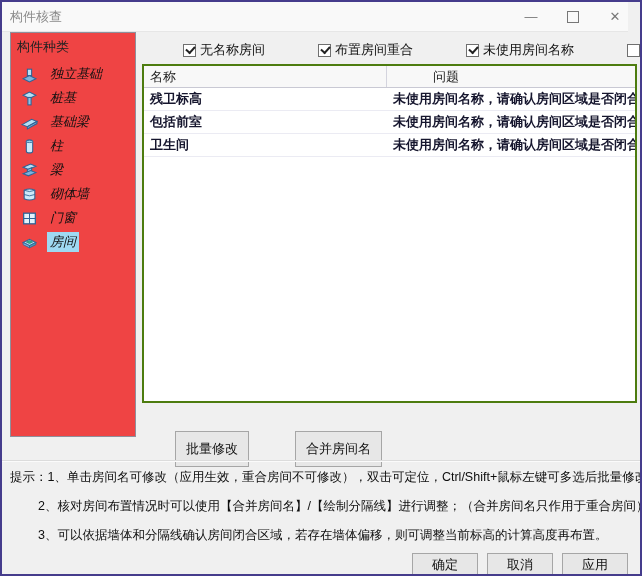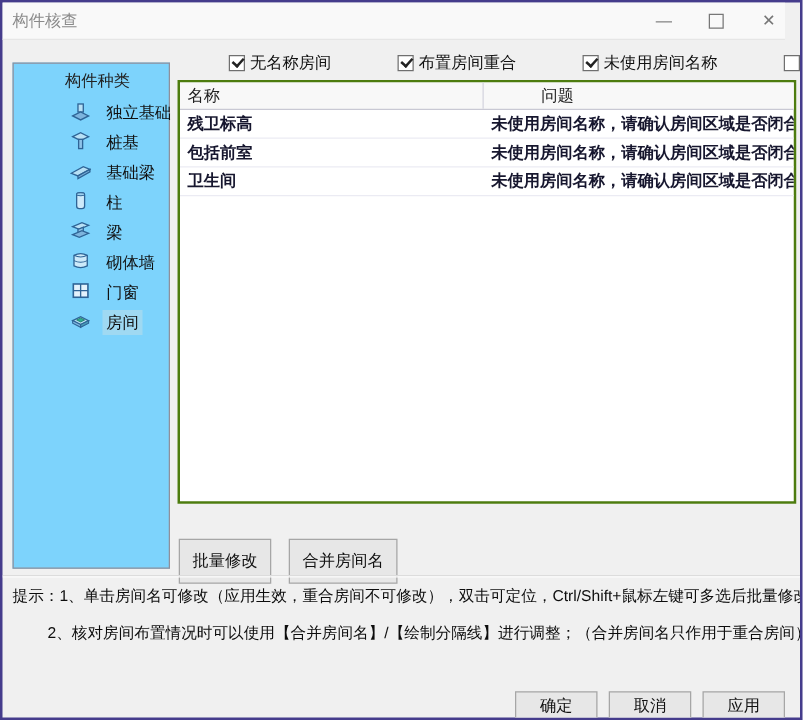--- a/index.html
+++ b/index.html
@@ -13,26 +13,26 @@
     position:absolute;left:0;top:0;right:12px;height:29px;background:#f9f9f9;
     border-bottom:1px solid #e6e6e6;display:flex;align-items:center;
   }
   .titlebar .title{color:#8a8a8a;font-size:13px;margin-left:8px;}
   .win-controls{position:absolute;right:4px;top:0;height:29px;display:flex;align-items:center;}
   .win-btn{width:42px;height:28px;display:flex;align-items:center;justify-content:center;
     color:#777;font-size:13px;cursor:default;}
   .win-btn .sq{width:10px;height:10px;border:1px solid #777;display:inline-block;}
   
   .sidebar{
-    position:absolute;left:8px;top:48px;width:126px;height:405px;background:#7dd3fc;
-    border:1px solid #8f8f9b;box-sizing:border-box;padding-left:35px;
+    position:absolute;left:8px;top:30px;width:126px;height:405px;background:#ef4444;
+    border:1px solid #8f8f9b;box-sizing:border-box;
   }
   .sidebar-label{font-size:13px;color:#222;padding:5px 0 4px 6px;}
   .side-list{margin-top:2px;}
-  .side-item{height:24px;display:flex;align-items:flex-start;padding-left:10px;cursor:default;}
+  .side-item{height:24px;display:flex;align-items:center;padding-left:10px;cursor:default;font-style:italic;}
   .side-item .icn{width:17px;height:17px;margin-right:9px;flex:0 0 17px;}
   .side-item .lbl{font-size:13px;color:#111;padding:1px 3px;white-space:nowrap;}
   .side-item.selected .lbl{background:#9fd9f2;}
   
   .filters{position:absolute;left:141px;top:39px;height:18px;display:flex;align-items:center;}
   .filter{display:flex;align-items:center;margin-right:13px;cursor:default;padding-left:40px;}
   .cbx{width:13px;height:13px;background:#fff;border:1px solid #6f6f6f;box-sizing:border-box;
     position:relative;margin-right:4px;flex:0 0 13px;}
   .filter.checked .cbx::after{
     content:"";position:absolute;left:2px;top:1px;width:7px;height:4px;
@@ -50,21 +50,21 @@
   .grid-header .hc.c2{flex:1;margin-left:40px;}
   .grid-row{display:flex;height:22px;border-bottom:1px solid #ebebf3;cursor:default;font-weight:bold;}
   .grid-row .tc{font-size:13px;color:#16162e;display:flex;align-items:center;padding-left:6px;box-sizing:border-box;white-space:nowrap;overflow:hidden;}
   .grid-row .tc.c1{width:243px;}
   .grid-row .tc.c2{flex:1;}
   
   .actions{position:absolute;left:141px;top:429px;display:flex;}
   .btn{
     height:23px;background:#e7e7e7;border:1px solid #a6a6a6;box-sizing:border-box;
     font-size:13px;color:#111;display:flex;align-items:center;justify-content:center;
-    padding:17px 10px;margin-right:14px;cursor:default;
+    padding:17px 10px;margin-right:14px;cursor:default;margin-left:32px;
   }
   
   .tips-sep{position:absolute;left:0;right:0;top:458px;height:0;
     border-top:1px solid #dcdcdc;border-bottom:1px solid #fbfbfb;}
   .tips{position:absolute;left:8px;top:466px;width:626px;}
   .tip{font-size:12.5px;color:#0d0d0d;white-space:nowrap;height:29px;line-height:19px;}
   .tip.indent{padding-left:28px;}
   
   .footer{position:absolute;right:12px;top:551px;display:flex;}
   .footer .btn{width:66px;margin-right:0;margin-left:9px;padding:0;}
@@ -219,20 +219,21 @@
 
   <div class="actions">
     <div class="btn">批量修改</div>
     <div class="btn">合并房间名</div>
   </div>
 
   <div class="tips-sep"></div>
   <div class="tips">
     <div class="tip">提示：1、单击房间名可修改（应用生效，重合房间不可修改），双击可定位，Ctrl/Shift+鼠标左键可多选后批量修改；</div>
     <div class="tip indent">2、核对房间布置情况时可以使用【合并房间名】/【绘制分隔线】进行调整；（合并房间名只作用于重合房间）</div>
+    <div class="tip indent">3、可以依据墙体和分隔线确认房间闭合区域，若存在墙体偏移，则可调整当前标高的计算高度再布置。</div>
   </div>
 
   <div class="footer">
     <div class="btn">确定</div>
     <div class="btn">取消</div>
     <div class="btn">应用</div>
   </div>
 
 </div>
 

